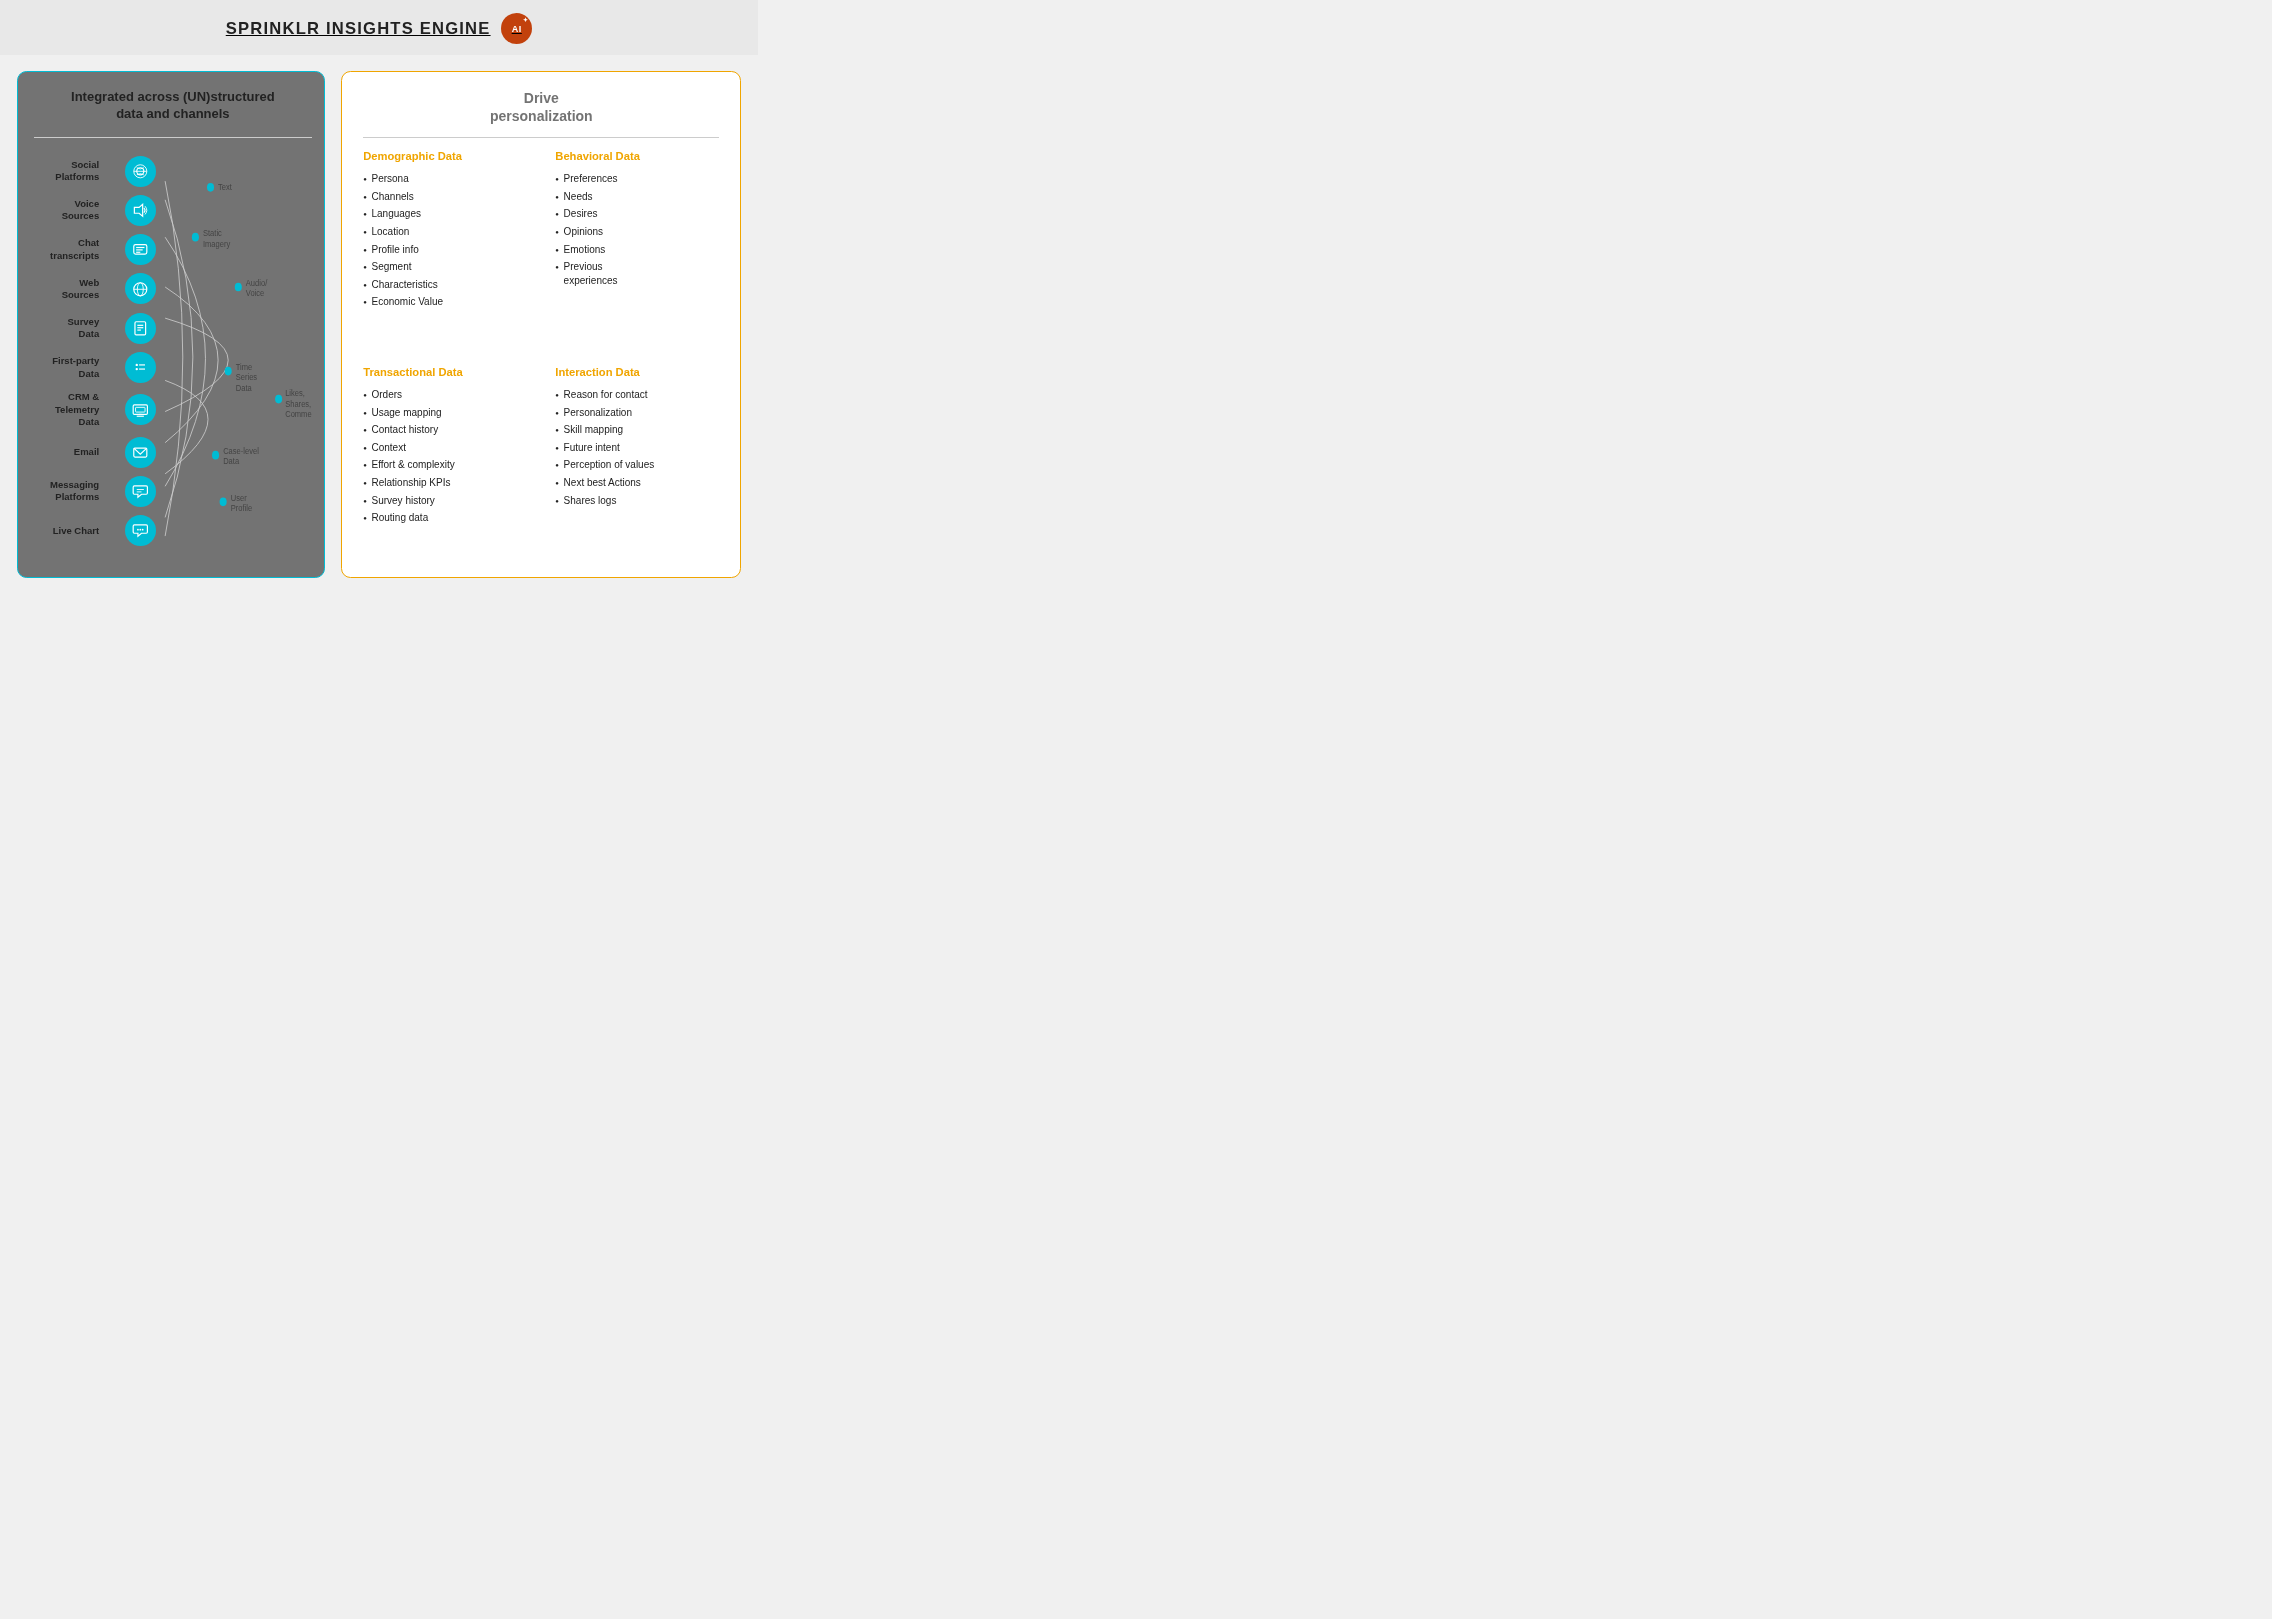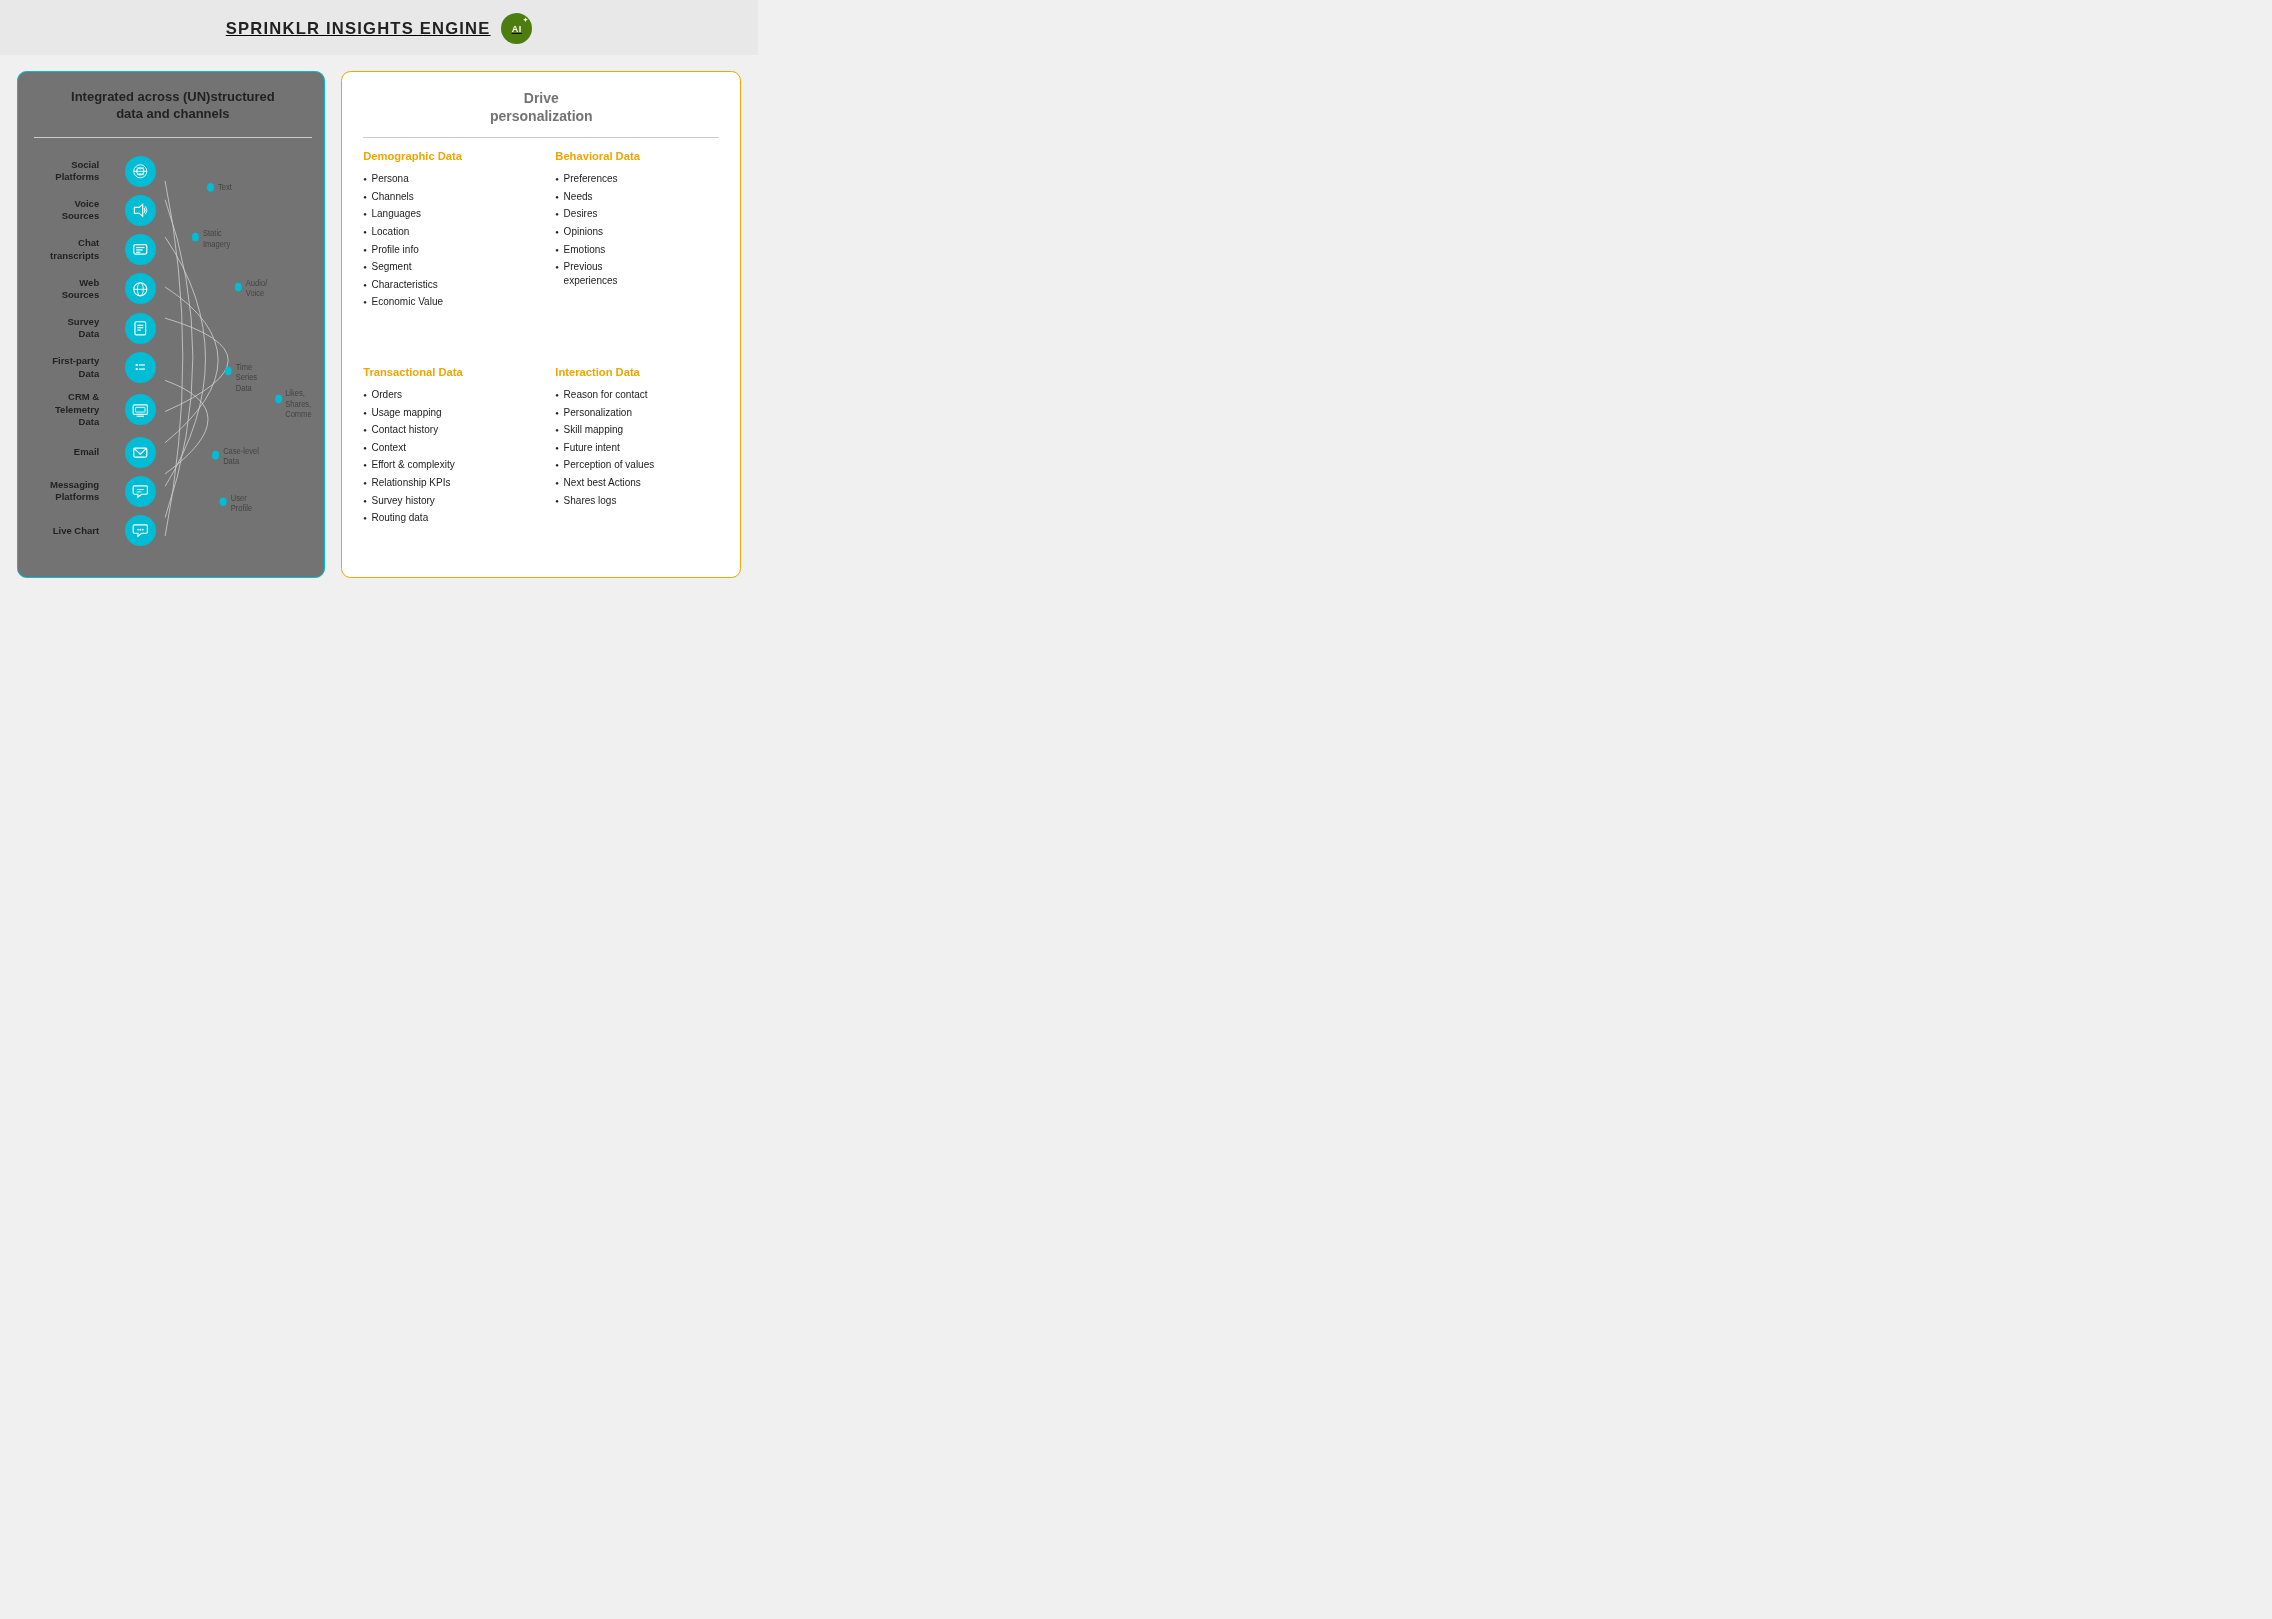--- a/index.html
+++ b/index.html
@@ -27,21 +27,21 @@
     .header-title {
       font-size: 16.6px;
       font-weight: 900;
       letter-spacing: 1.2px;
       color: #222;
     }
     .ai-badge {
       width: 31px;
       height: 31px;
       border-radius: 50%;
-      background: #4d7c0f;
+      background: #c2410c;
       display: flex;
       align-items: center;
       justify-content: center;
       color: white;
       font-size: 9px;
       font-weight: 700;
       letter-spacing: 0.6px;
       position: relative;
     }
     .ai-badge::after {

